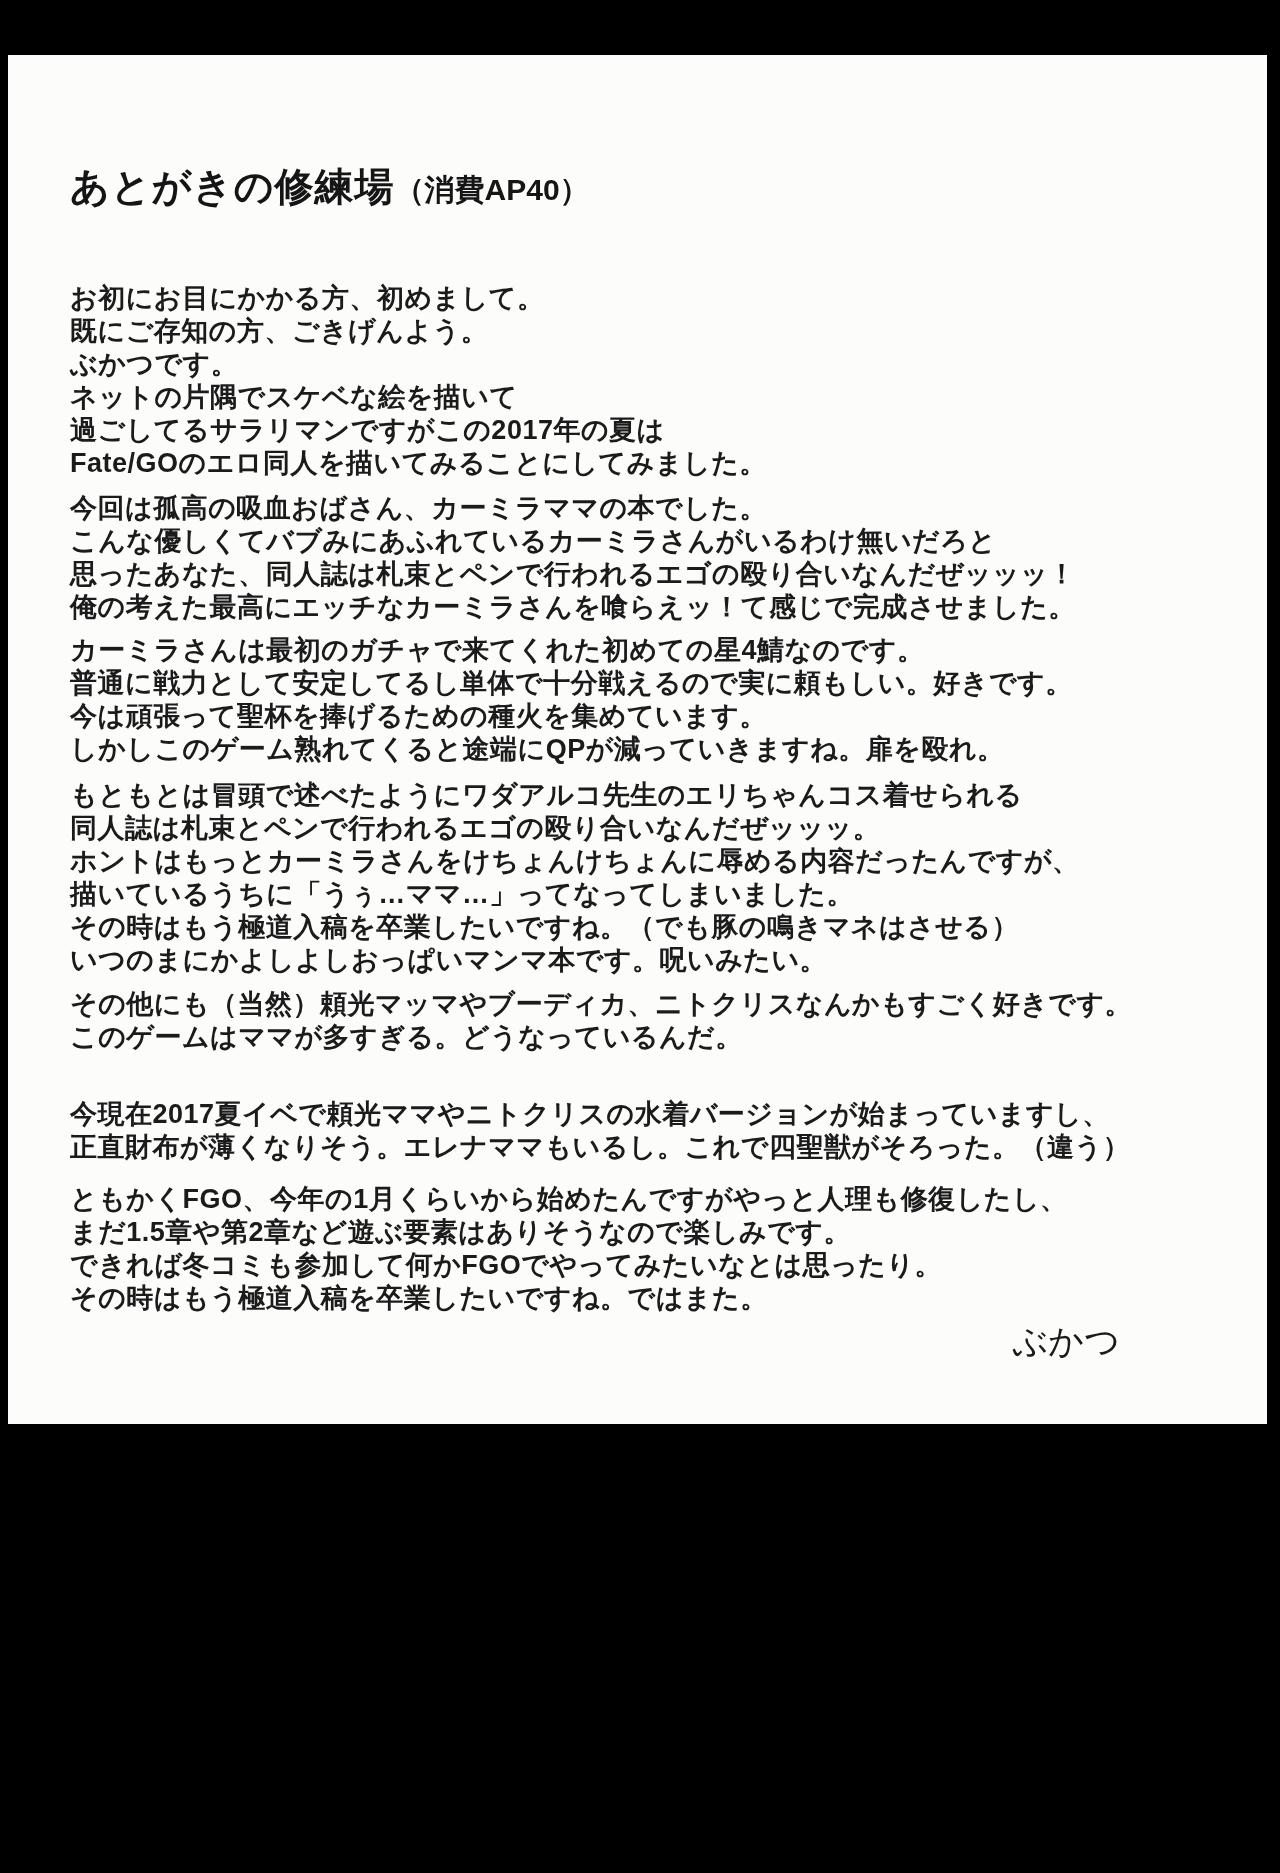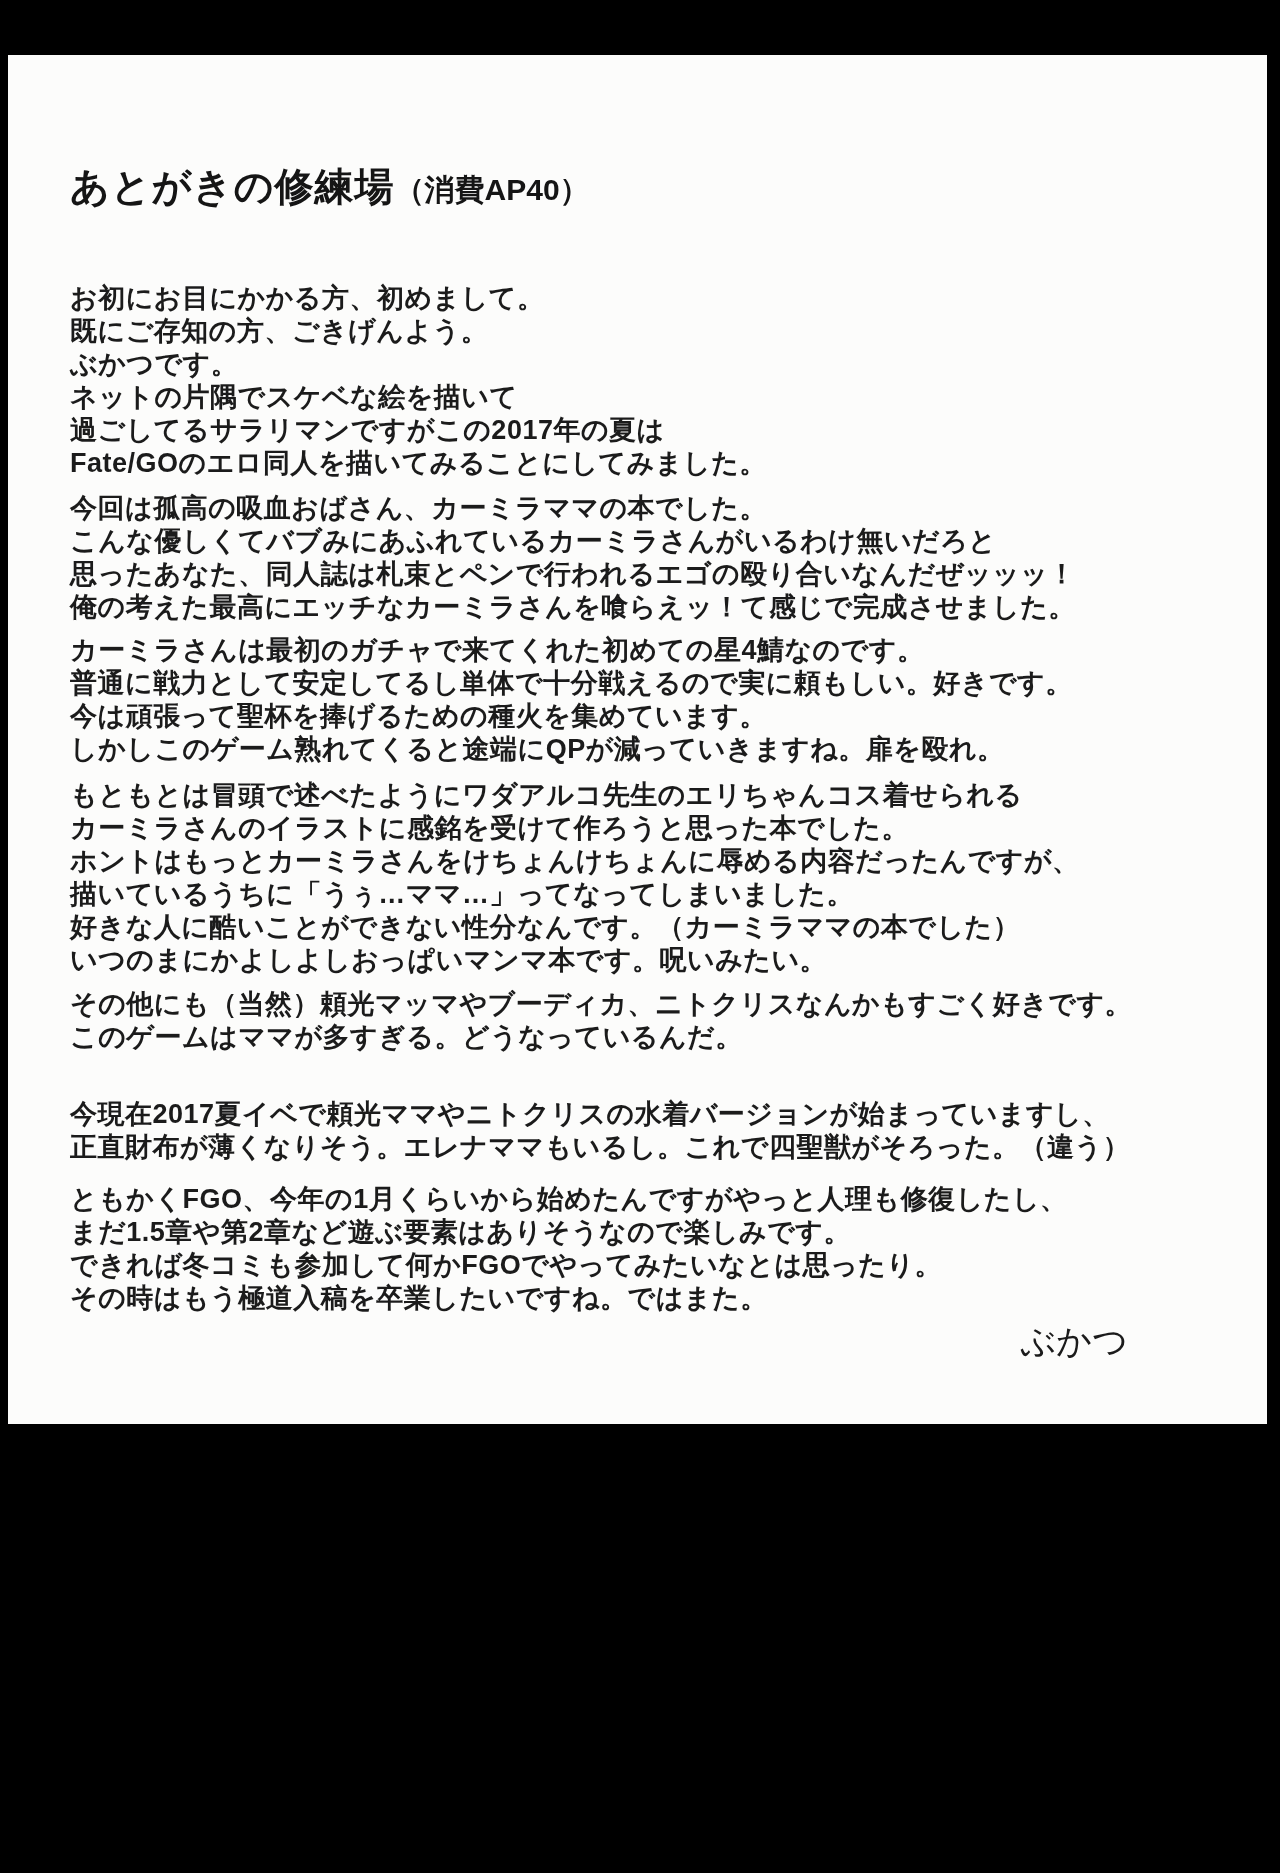--- a/index.html
+++ b/index.html
@@ -20,21 +20,21 @@
     color:#151515;font-weight:bold;font-size:39px;letter-spacing:1px;
     white-space:nowrap;
   }
   .page-title .title-note{font-size:30px;font-weight:bold;letter-spacing:0;}
   .para{
     position:absolute;left:70px;width:1100px;
     color:#1b1b1b;font-size:27px;line-height:33px;
     font-weight:700;white-space:nowrap;letter-spacing:0.5px;
   }
   .signature{
-    position:absolute;left:72px;top:1318px;width:1056px;
+    position:absolute;left:64px;top:1318px;width:1056px;
     text-align:right;color:#1b1b1b;font-size:35px;font-weight:500;
   }
   .page-number{
     position:absolute;left:90px;top:1768px;
     color:#222;font-size:21px;letter-spacing:2px;
   }
   
   .big-text{
     position:absolute;left:338px;top:1452px;
     transform:rotate(-2.5deg) skewX(-5deg);
@@ -102,24 +102,24 @@
 
   <div class="para" style="top:634px">
     <div>カーミラさんは最初のガチャで来てくれた初めての星4鯖なのです。</div>
     <div>普通に戦力として安定してるし単体で十分戦えるので実に頼もしい。好きです。</div>
     <div>今は頑張って聖杯を捧げるための種火を集めています。</div>
     <div>しかしこのゲーム熟れてくると途端にQPが減っていきますね。扉を殴れ。</div>
   </div>
 
   <div class="para" style="top:779px">
     <div>もともとは冒頭で述べたようにワダアルコ先生のエリちゃんコス着せられる</div>
-    <div>カーミラさんのイラストに感銘を受けて作ろうと思った本でした。</div>
+    <div>同人誌は札束とペンで行われるエゴの殴り合いなんだぜッッッ。</div>
     <div>ホントはもっとカーミラさんをけちょんけちょんに辱める内容だったんですが、</div>
     <div>描いているうちに「うぅ…ママ…」ってなってしまいました。</div>
-    <div>好きな人に酷いことができない性分なんです。（カーミラママの本でした）</div>
+    <div>その時はもう極道入稿を卒業したいですね。（でも豚の鳴きマネはさせる）</div>
     <div>いつのまにかよしよしおっぱいマンマ本です。呪いみたい。</div>
   </div>
 
   <div class="para" style="top:988px">
     <div>その他にも（当然）頼光マッマやブーディカ、ニトクリスなんかもすごく好きです。</div>
     <div>このゲームはママが多すぎる。どうなっているんだ。</div>
   </div>
 
   <div class="para" style="top:1098px">
     <div>今現在2017夏イベで頼光ママやニトクリスの水着バージョンが始まっていますし、</div>

